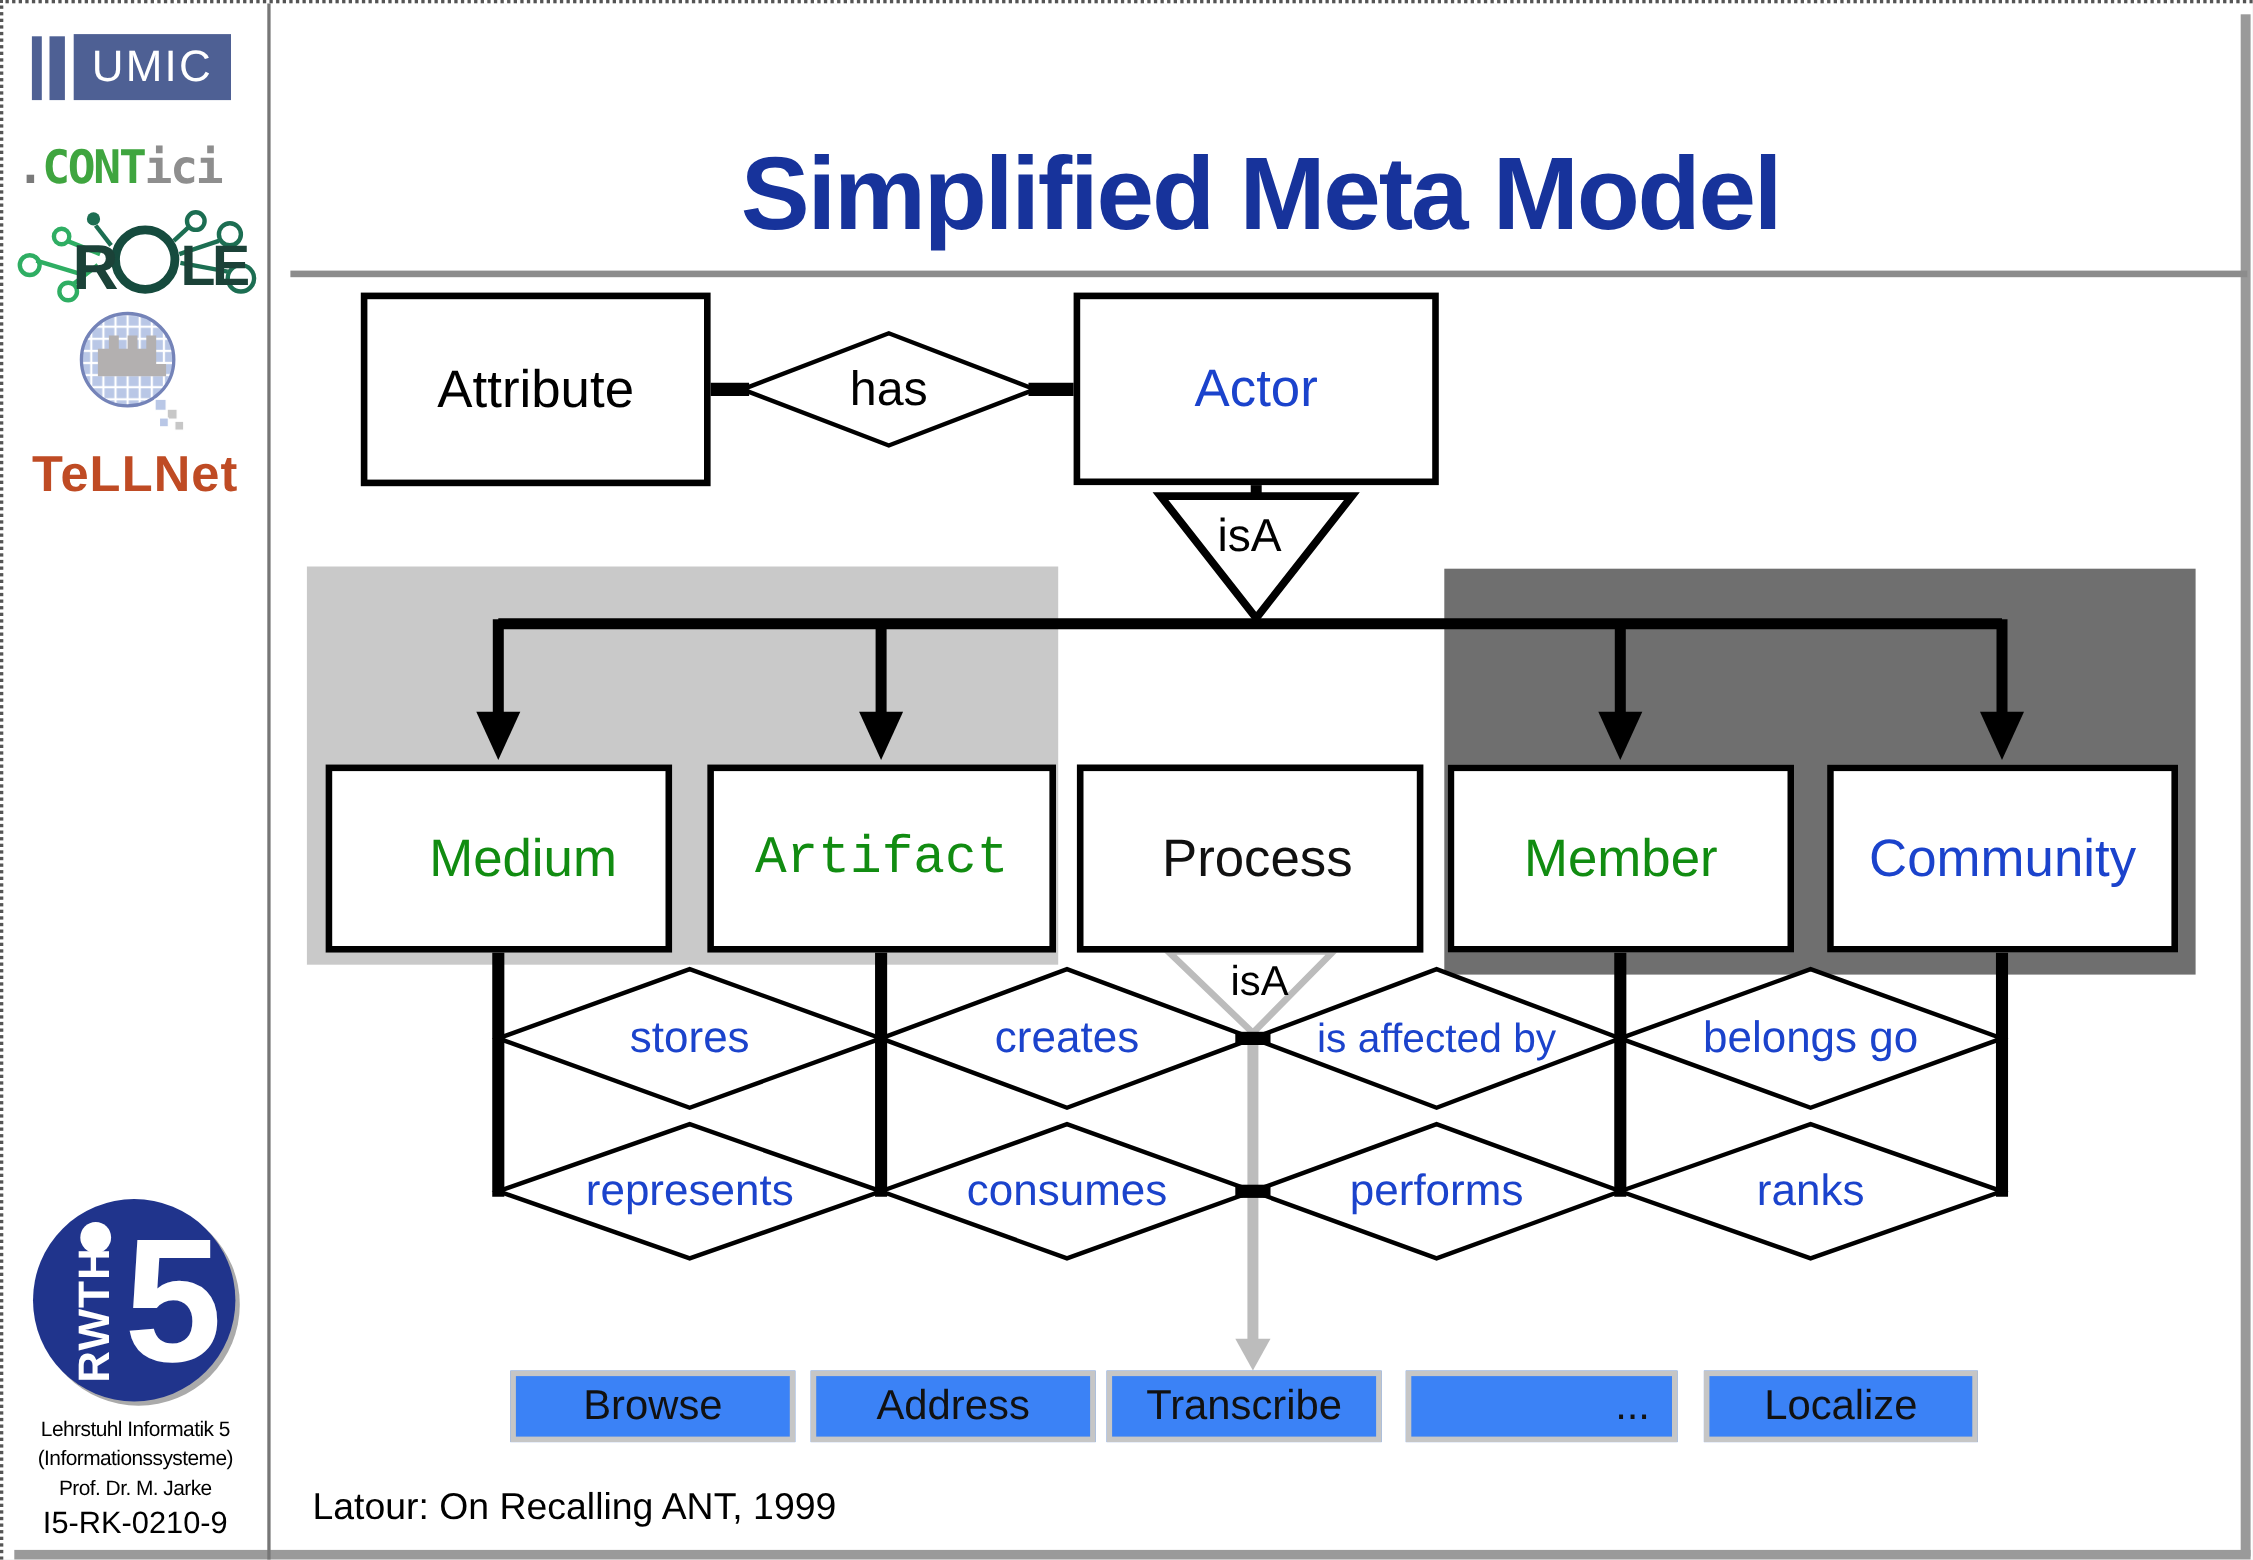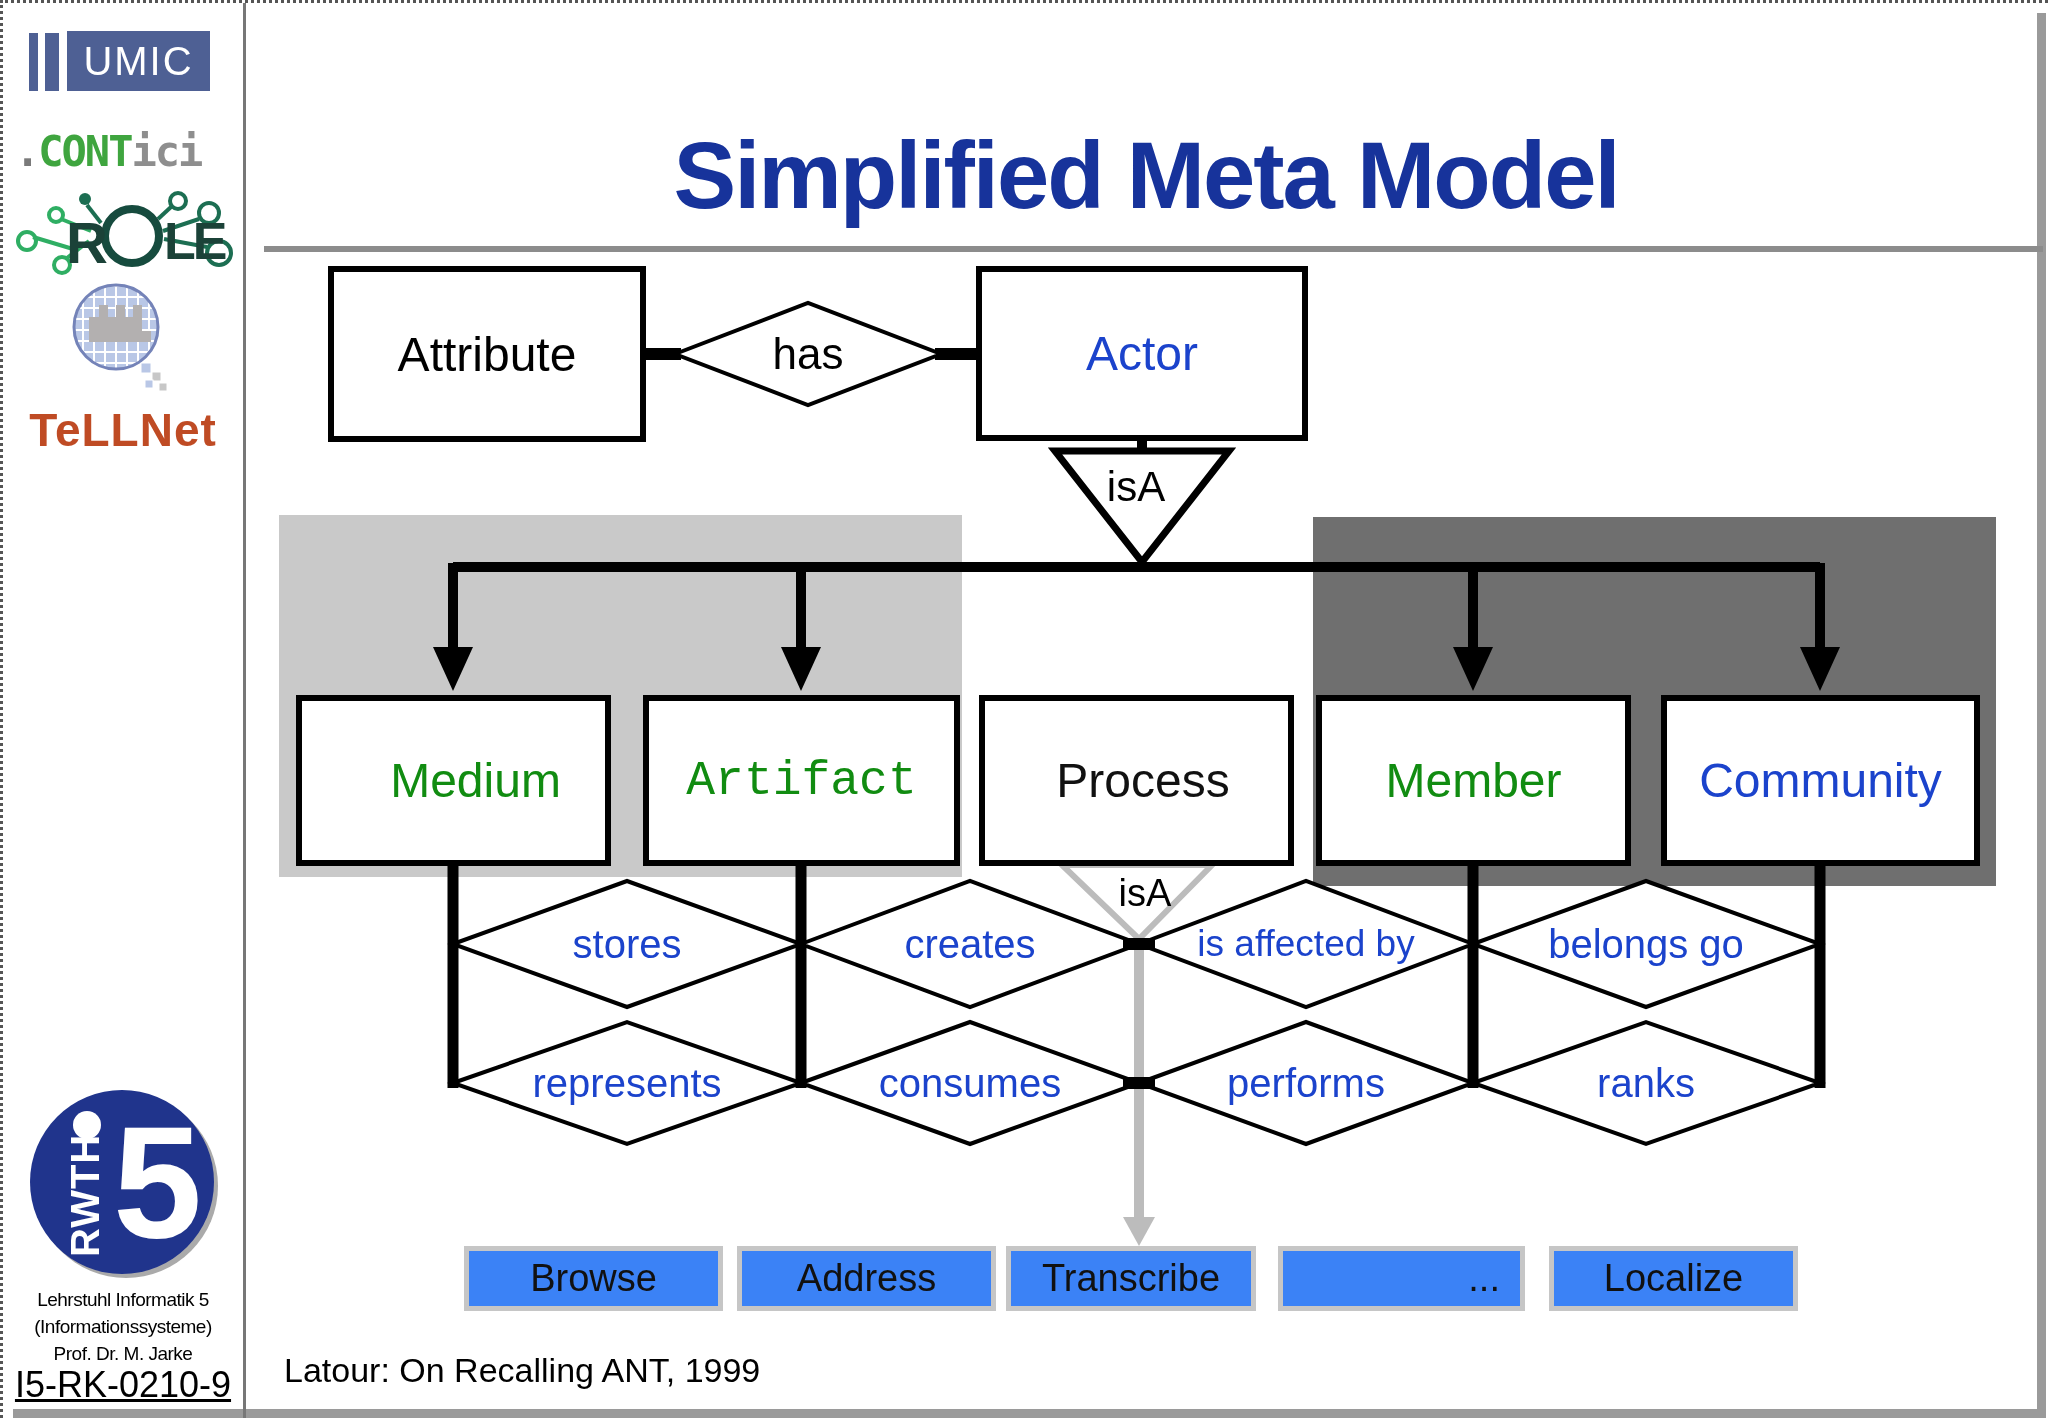--- a/index.html
+++ b/index.html
@@ -32,21 +32,21 @@
   .bar{position:absolute;background:var(--umic_blue);}
   #umic-rect{left:64px;top:28px;width:143px;height:60px;background:var(--umic_blue);
              display:flex;align-items:center;justify-content:center;}
   #umic-rect span{color:#fff;font-weight:normal;font-size:40px;letter-spacing:2px;}
   #contici{left:12px;top:124px;font-family:"DejaVu Sans Mono",monospace;font-weight:bold;
            font-size:42px;letter-spacing:-2px;}
   #tellnet{left:8px;top:400px;width:224px;text-align:center;font-weight:bold;font-size:46px;
            color:var(--tellnet_orange);letter-spacing:1px;}
   #footer-block{left:4px;top:1283px;width:232px;text-align:center;color:#000;}
   .footline{font-size:19px;letter-spacing:-0.5px;line-height:27px;}
-  .footline.last{font-size:36px;letter-spacing:0;margin-top:4px;text-decoration:underline;}
+  .footline.last{font-size:28px;letter-spacing:0;margin-top:4px;}
 </style>
 </head>
 <body>
 
 <div id="slide">
 
   <div class="abs" id="right-bar"></div>
   <div class="abs" id="bottom-bar"></div>
   <div class="abs" id="sidebar-divider"></div>
 

